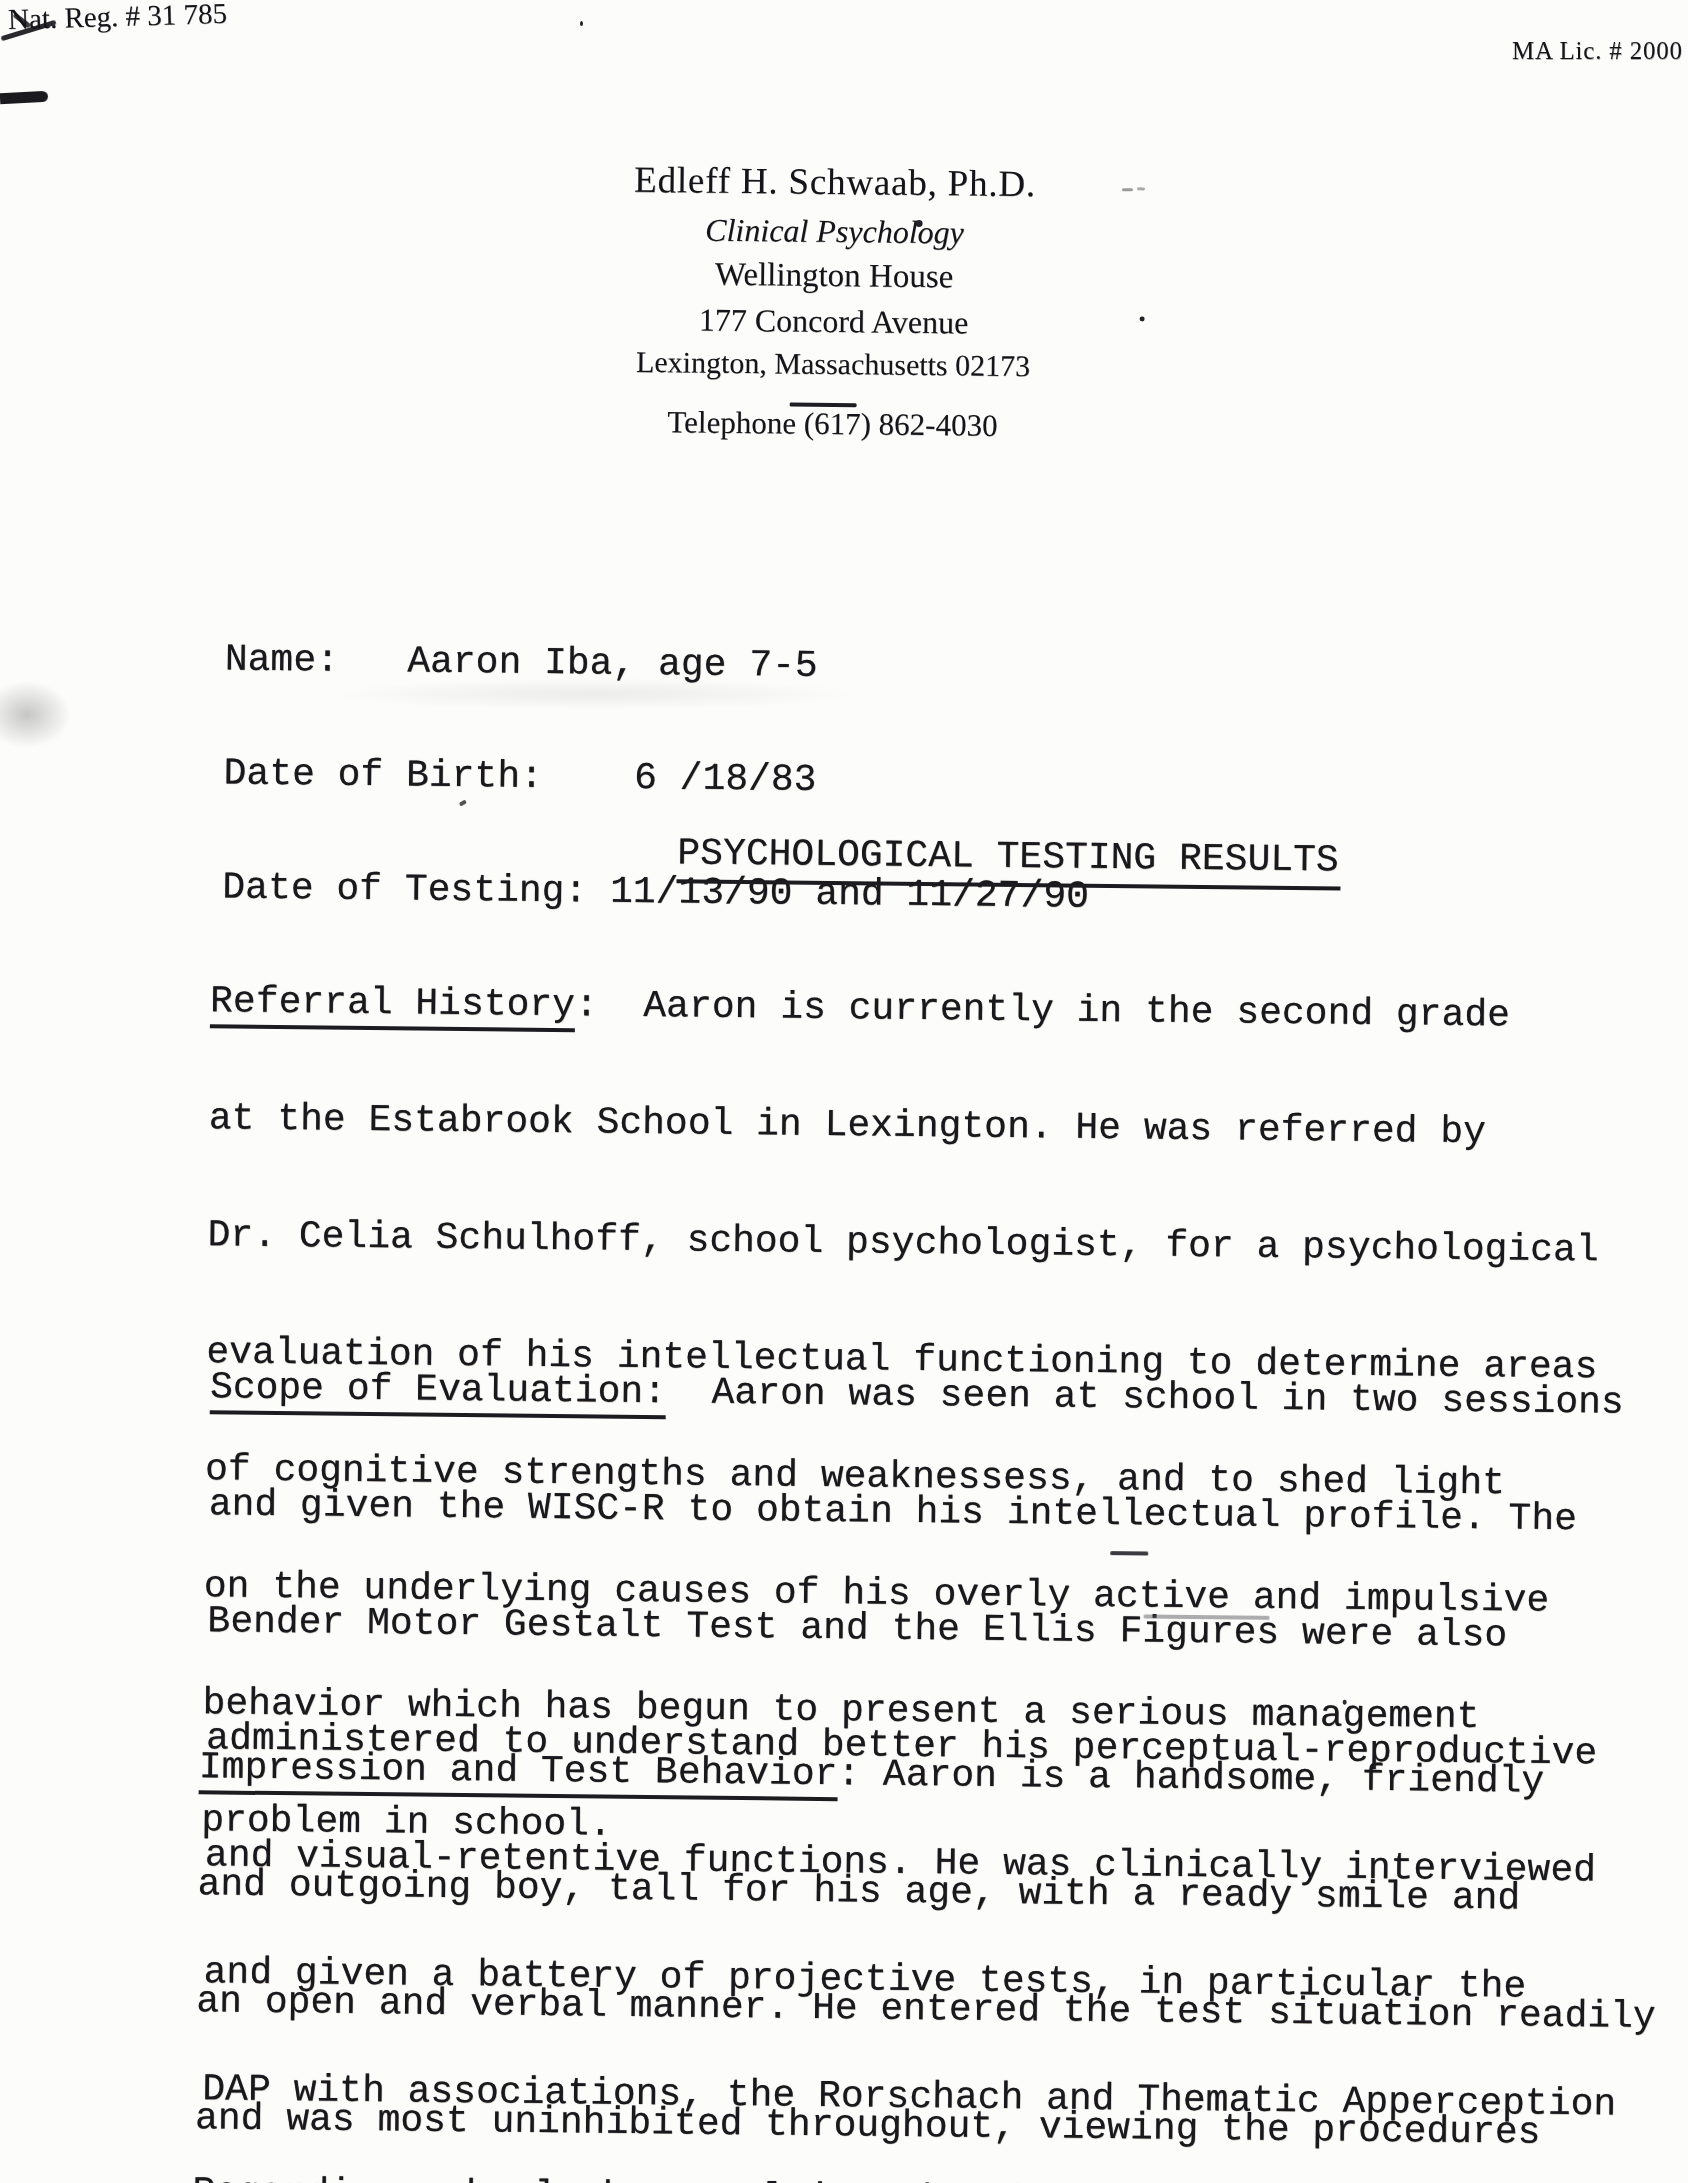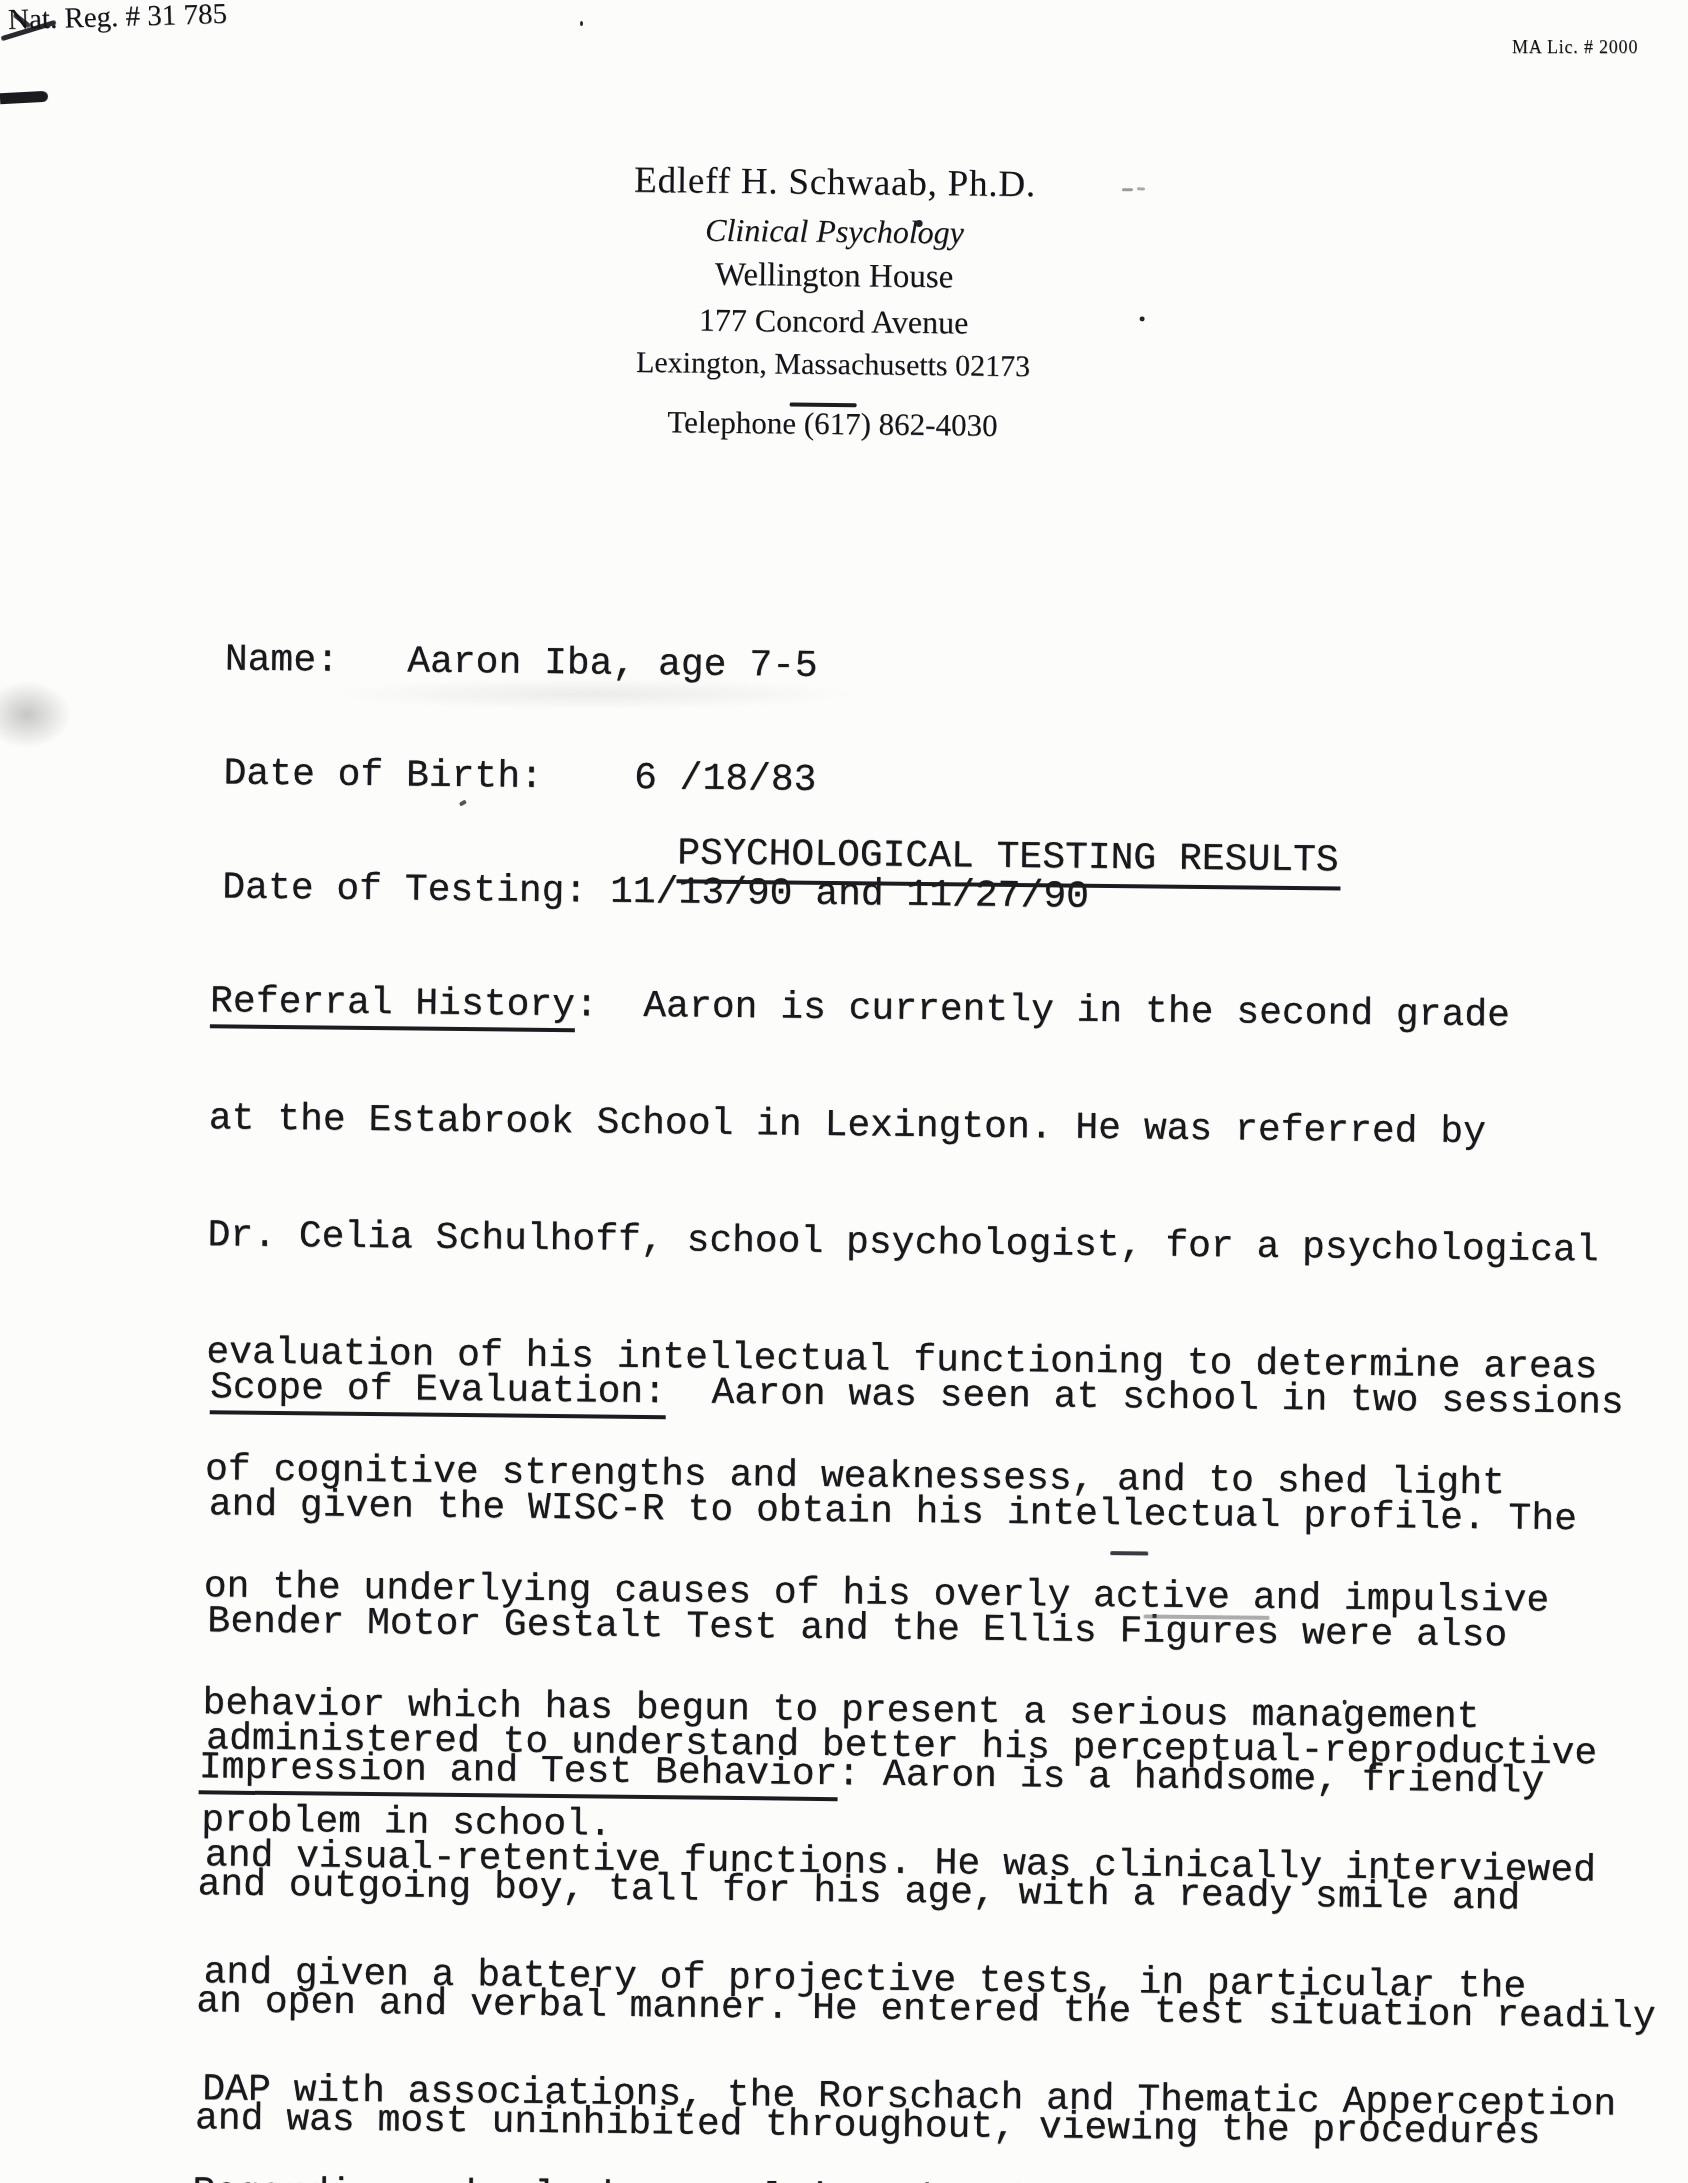--- a/index.html
+++ b/index.html
@@ -19,21 +19,21 @@
     transform: rotate(0.62deg);
     transform-origin: 0 0;
   }
   .serif { font-family: "Liberation Serif", serif; color: #14141a;
            text-shadow: 0.4px 0.5px 0 rgba(40,30,25,0.35); }
   .mono  { font-family: "Liberation Mono", "DejaVu Sans Mono", monospace;
            white-space: pre; color: #18181d;
            text-shadow: 0.5px 0.6px 0 rgba(90,65,40,0.28), 0 0 0.8px rgba(25,25,35,0.55); }
   .hdr-left  { position: absolute; left: 7.7px; top: 2.3px; font-size: 29px; line-height: 1;
                transform: rotate(-1.6deg); }
-  .hdr-right { position: absolute; left: 1512px; top: 38px; font-size: 18px; line-height: 1;
+  .hdr-right { position: absolute; left: 1512px; top: 38px; font-size: 25px; line-height: 1;
                letter-spacing: 0.8px; text-align: right; }
   .letterhead { position: absolute; left: 0; top: 0; width: 1674px; }
   .lh-line { position: absolute; left: 0; width: 100%; text-align: center; line-height: 1; }
   .lh-name      { top: 154px; font-size: 37px; letter-spacing: 0.8px; }
   .lh-specialty { top: 206px; font-size: 32px; font-style: italic; }
   .lh-building  { top: 250px; font-size: 33px; }
   .lh-street    { top: 296px; font-size: 32px; }
   .lh-city      { top: 340px; font-size: 30px; }
   .lh-phone     { top: 399px; font-size: 31px; }
   .phone-rule { position: absolute; left: 794px; top: 394px; width: 67px; height: 3.8px;

